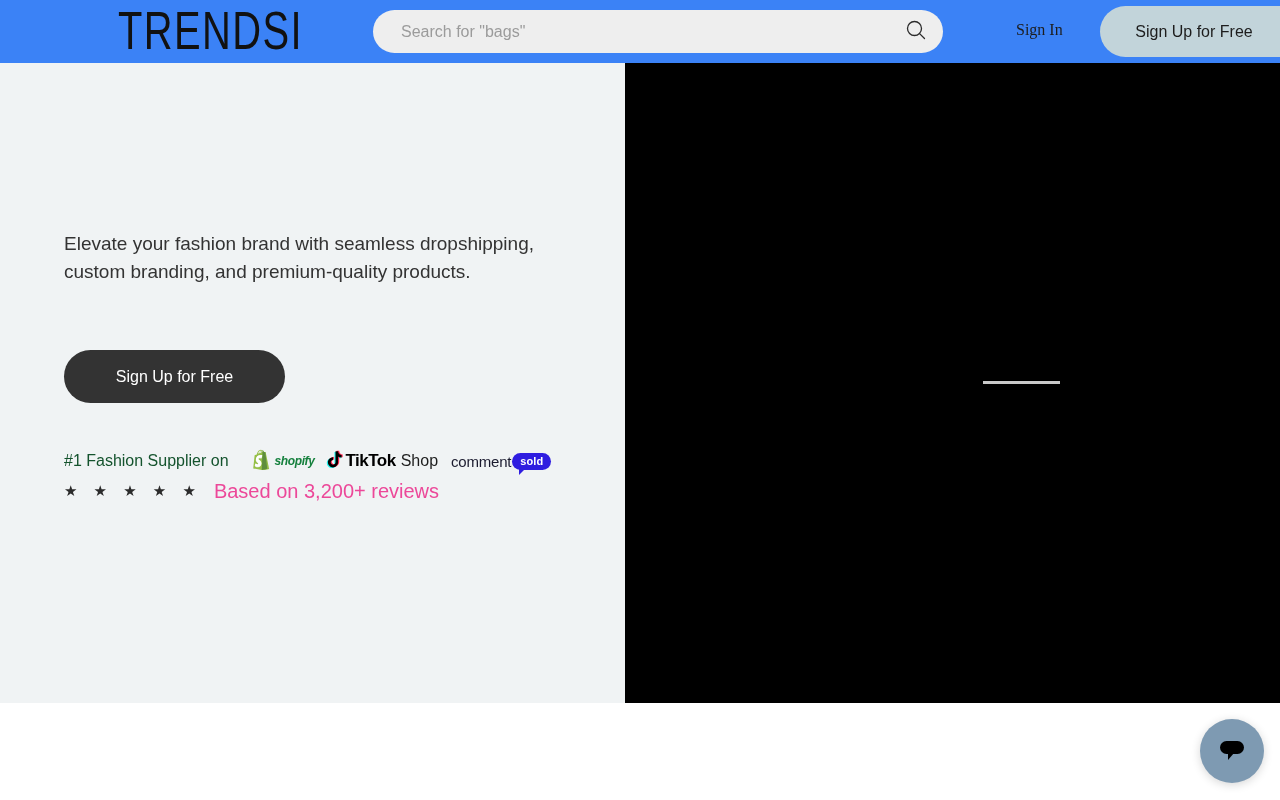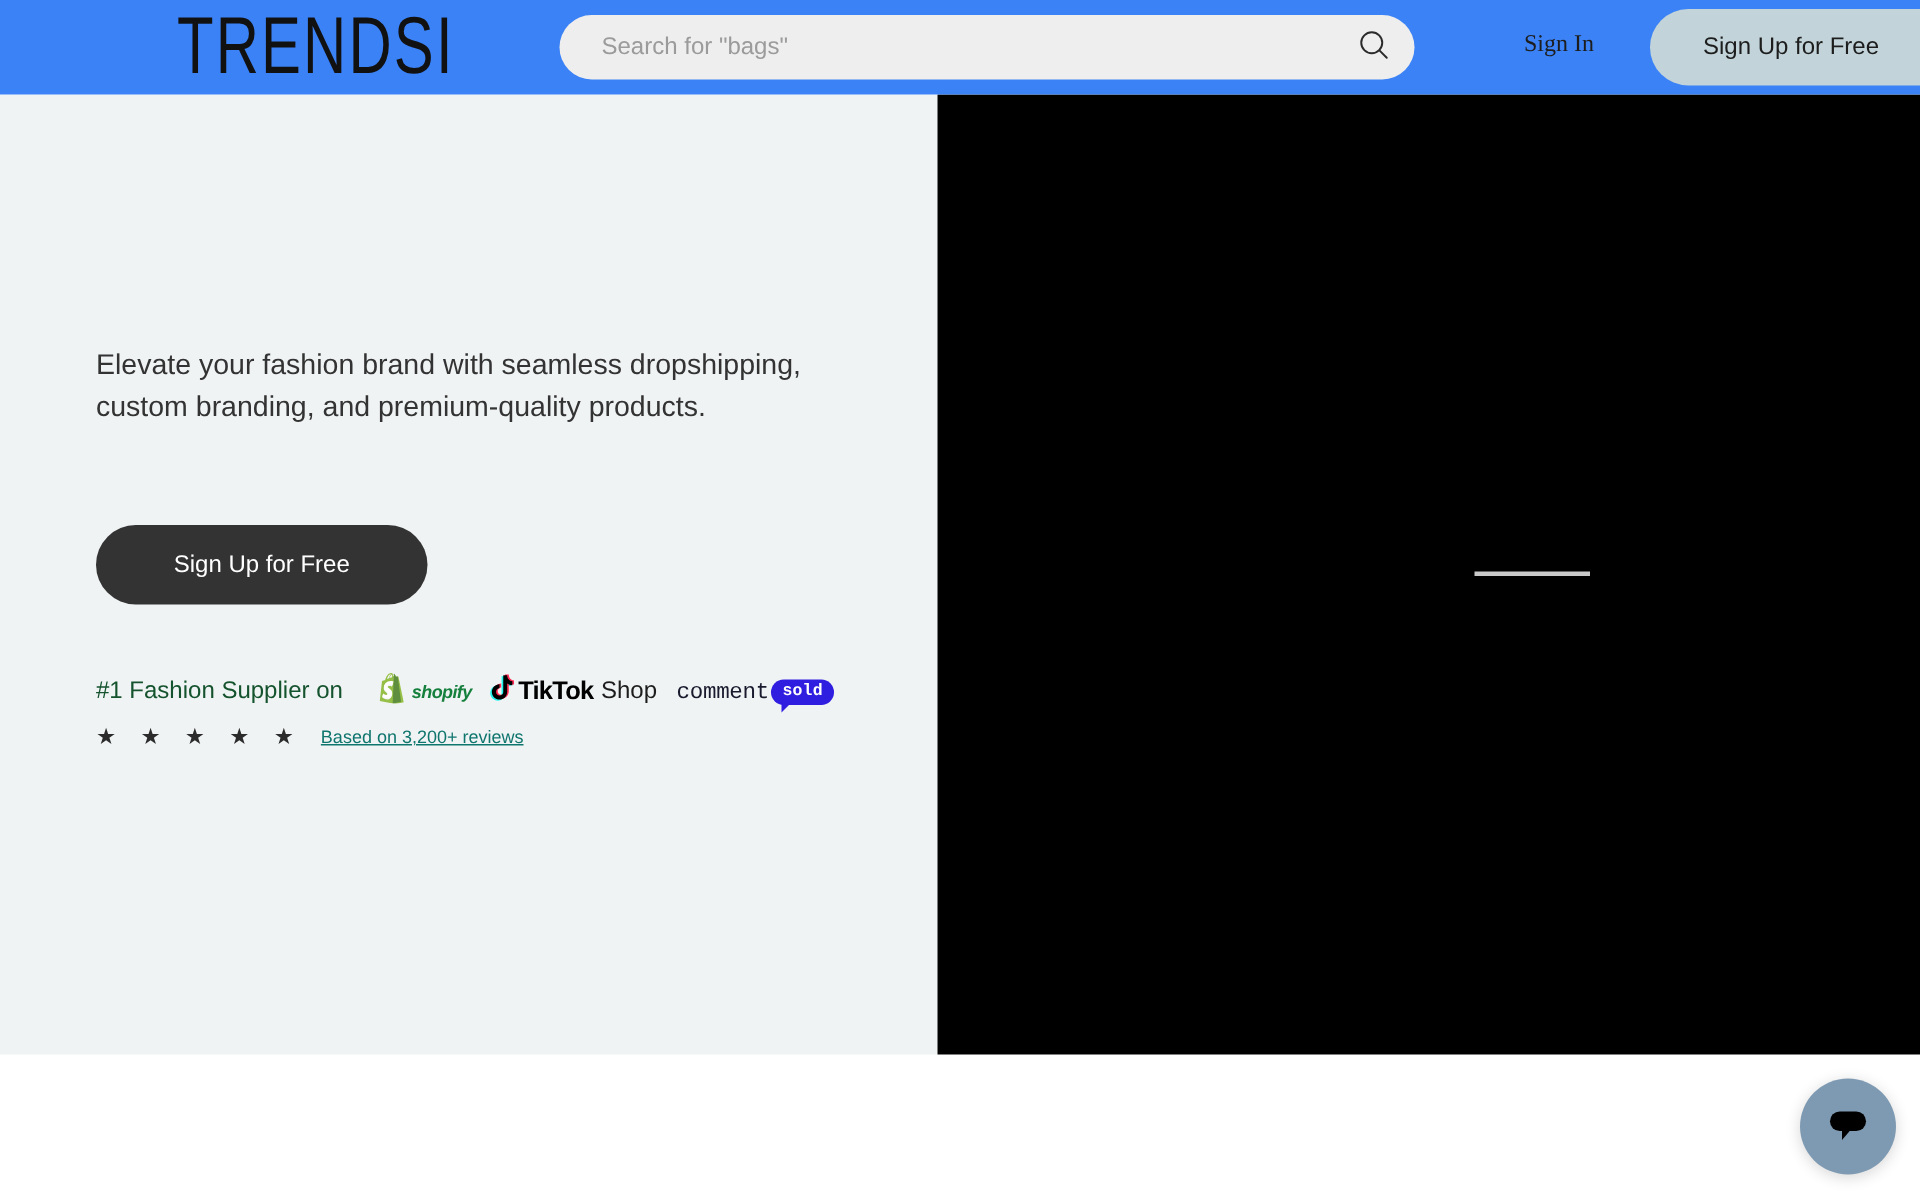--- a/index.html
+++ b/index.html
@@ -221,21 +221,21 @@
     letter-spacing: -0.5px;
     margin-left: 2px;
   }
   .tiktok-shop {
     font-size: 16px;
     font-weight: 400;
     color: #1d1d1d;
     margin-left: 5px;
   }
 
-  .cs-lockup { display: flex; align-items: flex-start; font-family: Liberation Mono, monospace; }
+  .cs-lockup { display: flex; align-items: flex-start; }
   .cs-word {
     font-size: 15px;
     color: #1a1a2e;
     letter-spacing: -0.2px;
   }
   .cs-badge {
     position: relative;
     background: #2f1de0;
     color: #ffffff;
     font-size: 11px;
@@ -261,23 +261,22 @@
     align-items: center;
     height: 20px;
   }
   .stars {
     font-size: 15px;
     color: #2b2b2b;
     letter-spacing: 6px;
     margin-right: 12px;
   }
   .rating-text {
-    font-size: 12px;
-    color: #0f766e;
-    text-decoration: underline;
+    font-size: 20px;
+    color: #ec4899;
   }
 
   
   .chat-btn {
     position: absolute;
     left: 1200px;
     top: 719px;
     width: 64px;
     height: 64px;
     border-radius: 50%;

